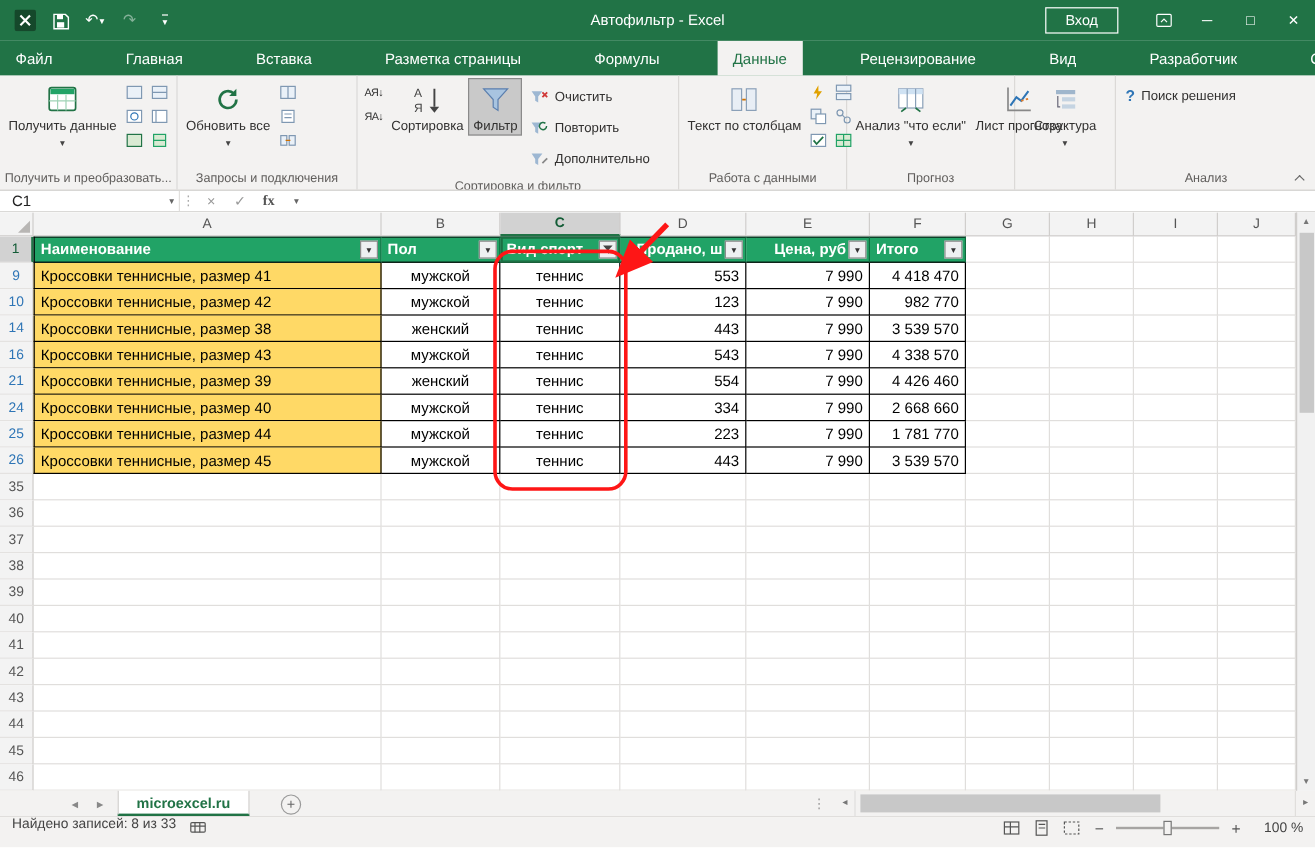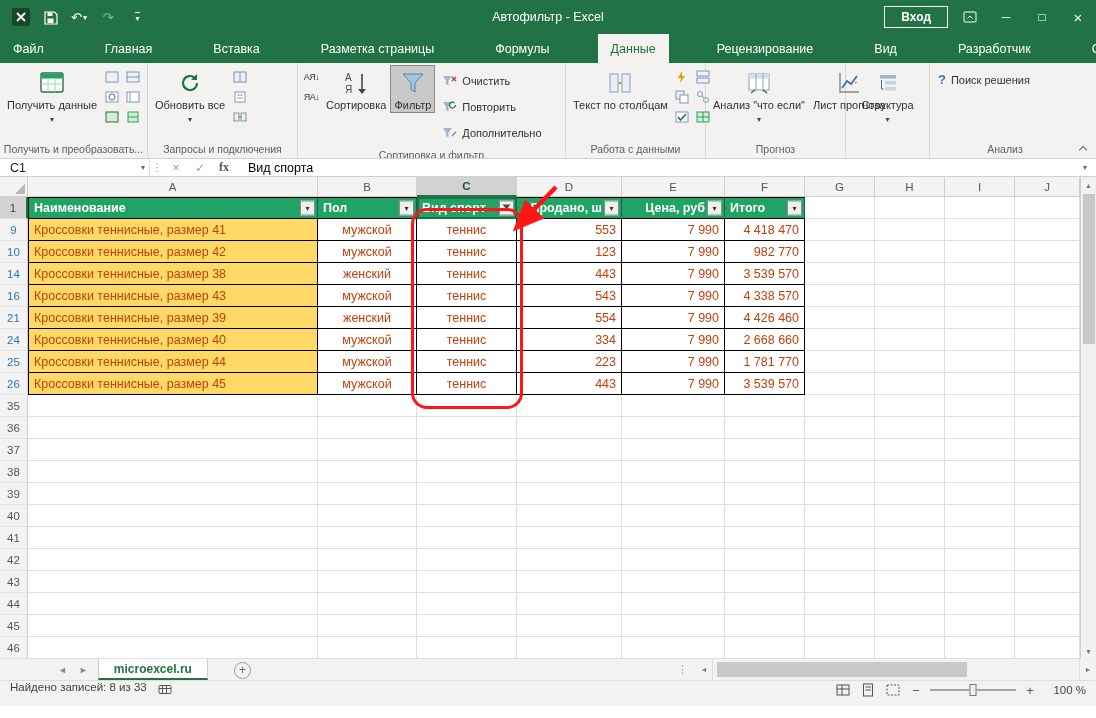--- a/index.html
+++ b/index.html
@@ -7,21 +7,21 @@
   body { font-family:"Liberation Sans","DejaVu Sans",sans-serif; position:relative; background:#fff; font-size:12px; color:#222; }
 
   
   .titlebar { height:34px; background:#217346; color:#fff; display:flex; align-items:center; position:relative; }
   .qat { display:flex; align-items:center; gap:3px; padding-left:8px; z-index:2; }
   .qat-btn { width:26px; height:26px; display:flex; align-items:center; justify-content:center; font-size:13px; color:#fff; }
   .qat-btn .drop { font-size:8px; margin-left:1px; }
   .dim { opacity:.45; }
   .win-title { position:absolute; left:0; right:0; text-align:center; font-size:12.5px; pointer-events:none; }
   .tb-right { margin-left:auto; display:flex; align-items:center; height:100%; z-index:2; }
-  .signin { border:1px solid #fff; padding:3px 16px; margin-right:4px; font-size:12px;font-weight:bold; }
+  .signin { border:1px solid #fff; padding:3px 16px; margin-right:20px; font-size:12px; }
   .winbtn { width:36px; height:34px; display:flex; align-items:center; justify-content:center; font-size:12px; }
 
   
   .tabsrow { height:29px; background:#217346; display:flex; align-items:stretch; color:#fff; font-size:12.5px;gap:35px; }
   .rtab { display:flex; align-items:center; padding:0 13px; white-space:nowrap; }
   .rtab.active { background:#f3f2f1; color:#217346; }
   .rtab-assistant { margin-left:auto; gap:6px; }
   .rtab-share { margin-left:44px; margin-right:6px; gap:6px; }
 
   
@@ -59,21 +59,21 @@
   .chcell { border-right:1px solid #d0cecc; border-bottom:1px solid #d0cecc; display:flex; align-items:center; justify-content:center; font-size:11.5px; color:#555; }
   .chcell.sel { background:#d2d2d2; border-bottom:2px solid #217346; color:#135c36; font-weight:bold; }
   .corner { width:28px; position:relative; background:#f3f3f3; border-right:1px solid #d0cecc; border-bottom:1px solid #d0cecc; flex:none; }
   .corner:after { content:""; position:absolute; right:2px; bottom:2px; border-left:10px solid transparent; border-bottom:10px solid #b8b6b4; }
   .gridrows { flex:1; overflow:hidden; }
   .grow { display:flex; height:22px; }
   .rnum { width:28px; flex:none; background:#f3f3f3; border-right:1px solid #d0cecc; border-bottom:1px solid #e4e2e0; display:flex; align-items:center; justify-content:center; font-size:11.5px; color:#555; }
   .rnum.filt { color:#2e75b6; }
   .rnum.sel { background:#d2d2d2; border-right:2px solid #217346; color:#135c36; }
   .w-a{width:290px}.w-b{width:99px}.w-c{width:100px}.w-d{width:105px}.w-e{width:103px}.w-f{width:80px}.w-g{width:70px}.w-h{width:70px}.w-i{width:70px}.w-j{width:65px}
-  .cell { display:flex; align-items:center; padding:0 5px; font-size:12.5px; color:#c2410c; border-right:1px solid #000; border-bottom:1px solid #000; flex:none; overflow:hidden; white-space:nowrap; }
+  .cell { display:flex; align-items:center; padding:0 5px; font-size:12.5px; color:#000000; border-right:1px solid #000; border-bottom:1px solid #000; flex:none; overflow:hidden; white-space:nowrap; }
   .cell.first { border-left:1px solid #000; }
   .cell.yellow { background:#ffd966; }
   .cell.center { justify-content:center; }
   .cell.right { justify-content:flex-end; }
   .ecell { border-right:1px solid #e0dedc; border-bottom:1px solid #e0dedc; flex:none; }
   .hcell { position:relative; background:#21a366; color:#fff; font-weight:bold; font-size:12.5px; display:flex; align-items:center; border-top:1px solid #000; border-right:1px solid #0f6b3e; border-bottom:1px solid #000; padding:0 19px 0 5px; flex:none; overflow:hidden; white-space:nowrap; }
   .hcell.first { border-left:1px solid #000; }
   .hcell.center { justify-content:flex-start; }
   .hcell.right { justify-content:flex-end; }
   .hcell.acell { outline:2px solid #1d6f43; outline-offset:-2px; }
@@ -452,21 +452,20 @@
 
 <div class="formulabar">
   <div class="namebox">
     <span>C1</span>
     <span class="drop">▾</span>
   </div>
   <span class="fdots">⋮</span>
   <span class="fbtn">×</span>
   <span class="fbtn">✓</span>
   <span class="fbtn fxlbl">fx</span>
-  <div class="fvalue">Вид спорта</div>
   <span class="fexpand">▾</span>
 </div>
 
 <div class="gridwrap">
   <div class="gridmain">
     <div class="colhdr">
       <div class="corner"></div>
       <div class="chcell w-a">A</div>
       <div class="chcell w-b">B</div>
       <div class="chcell w-c sel">C</div>

